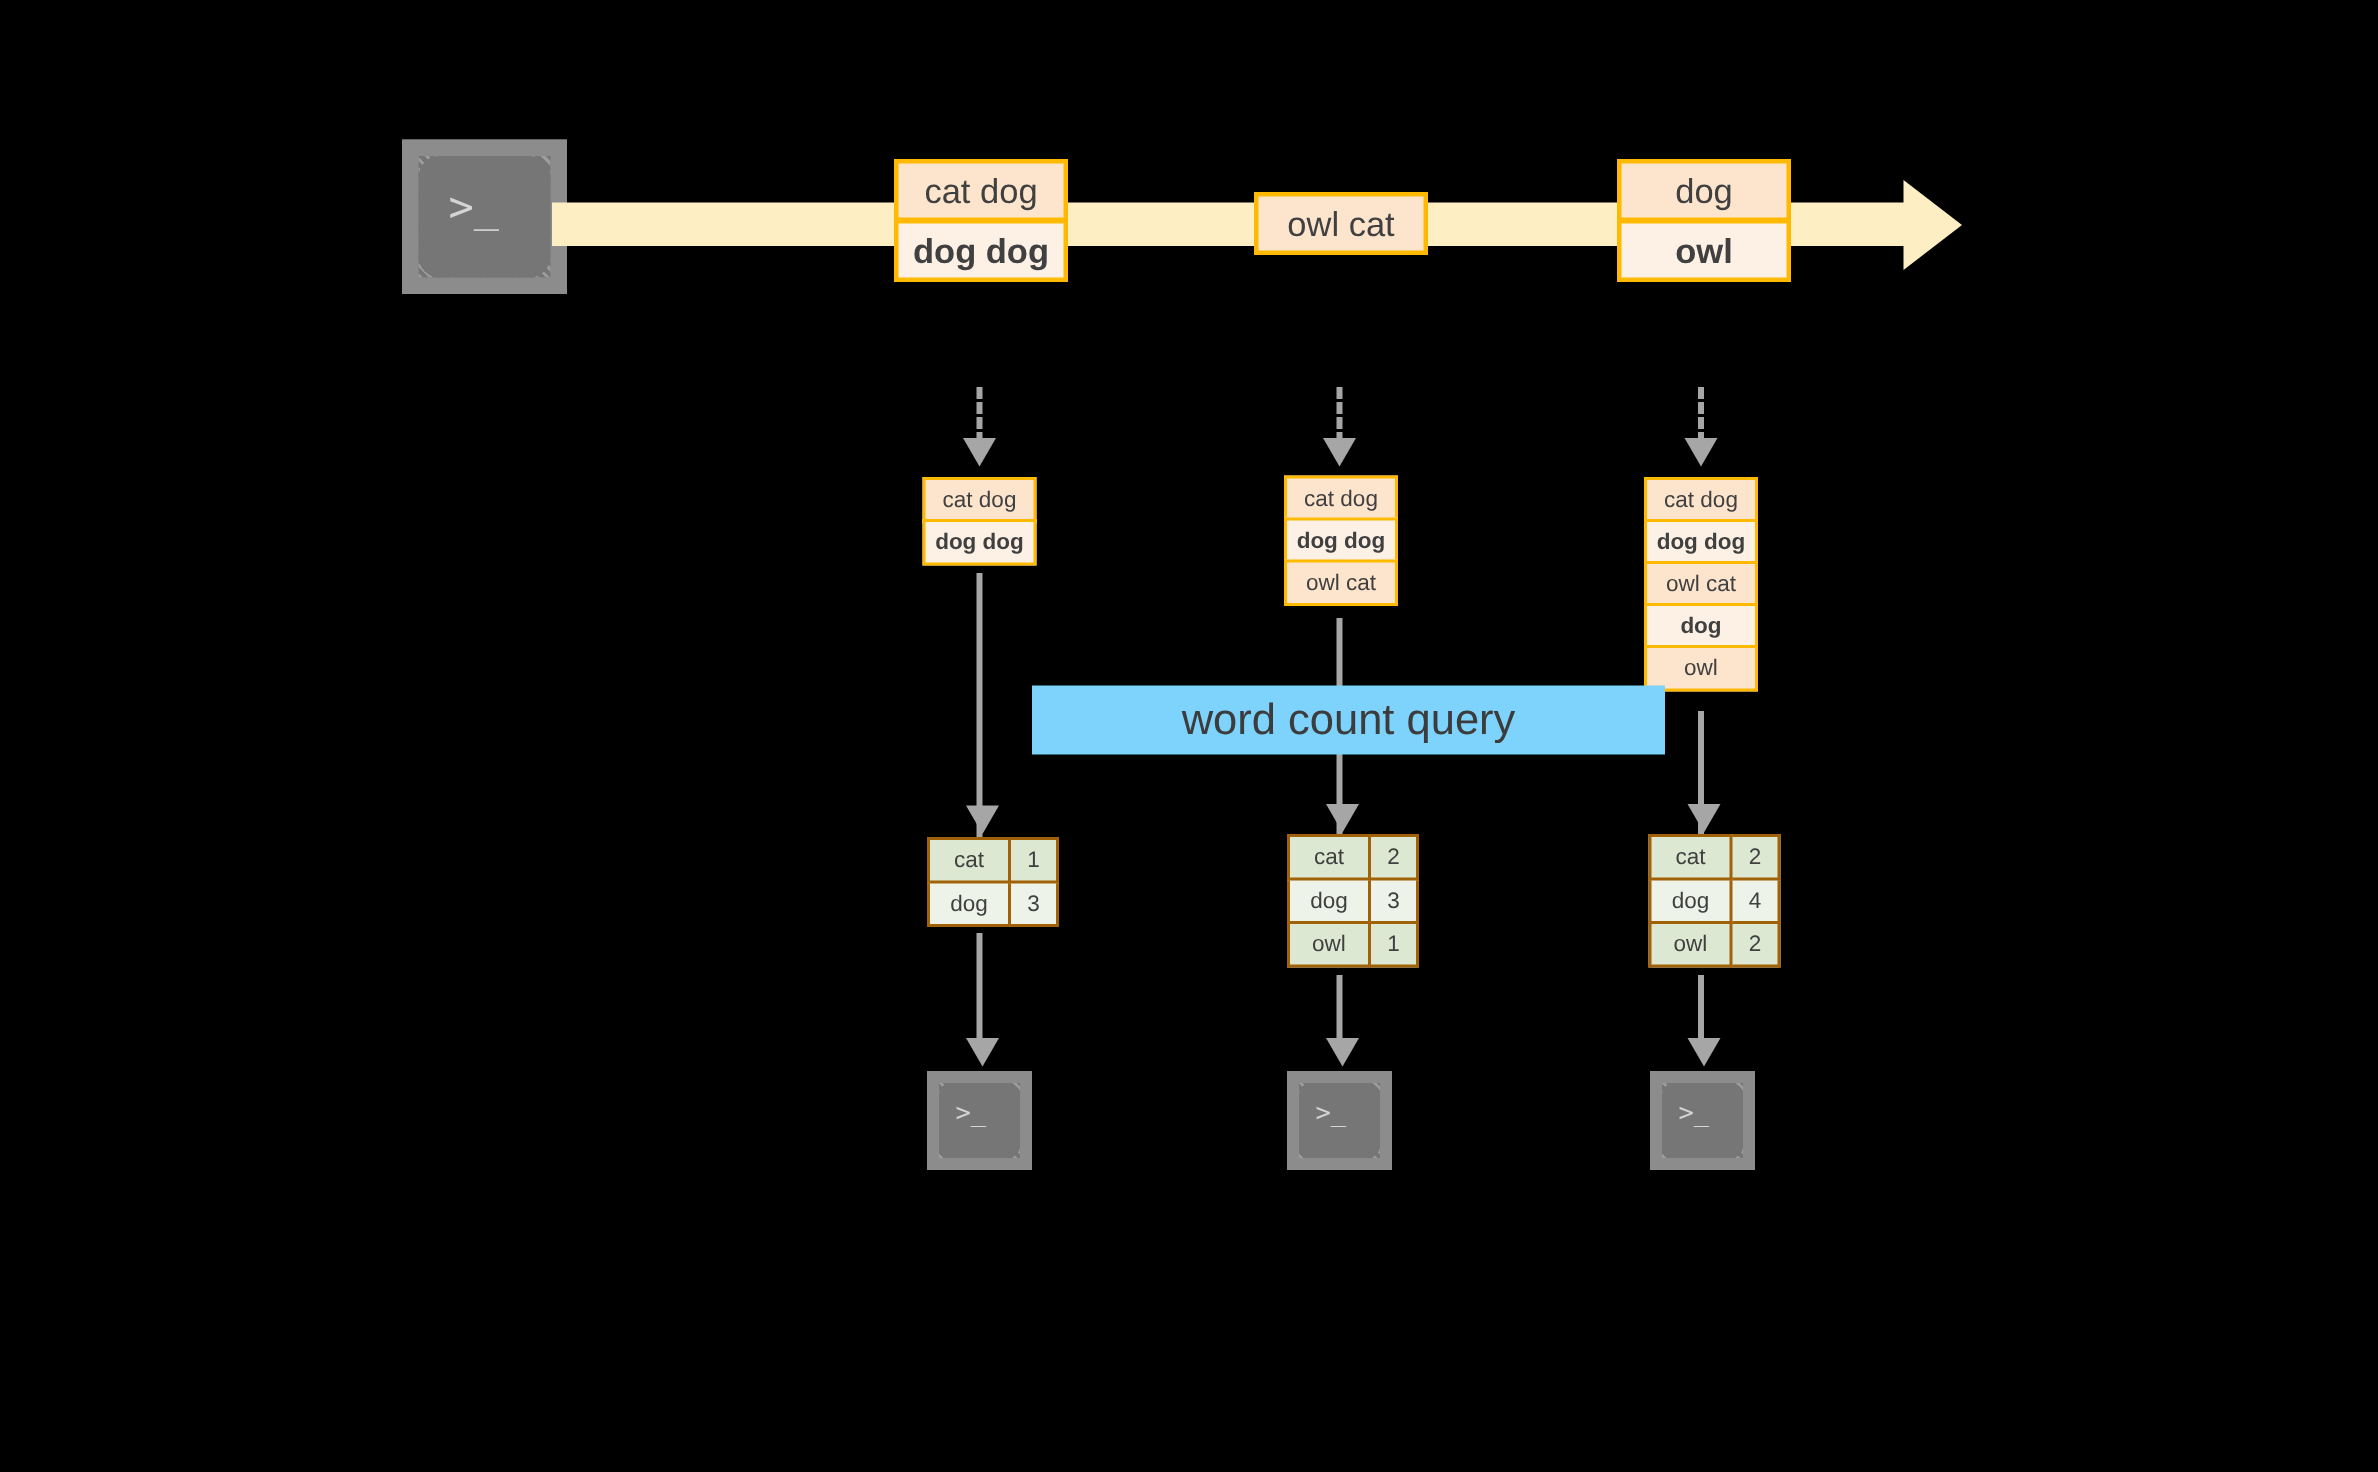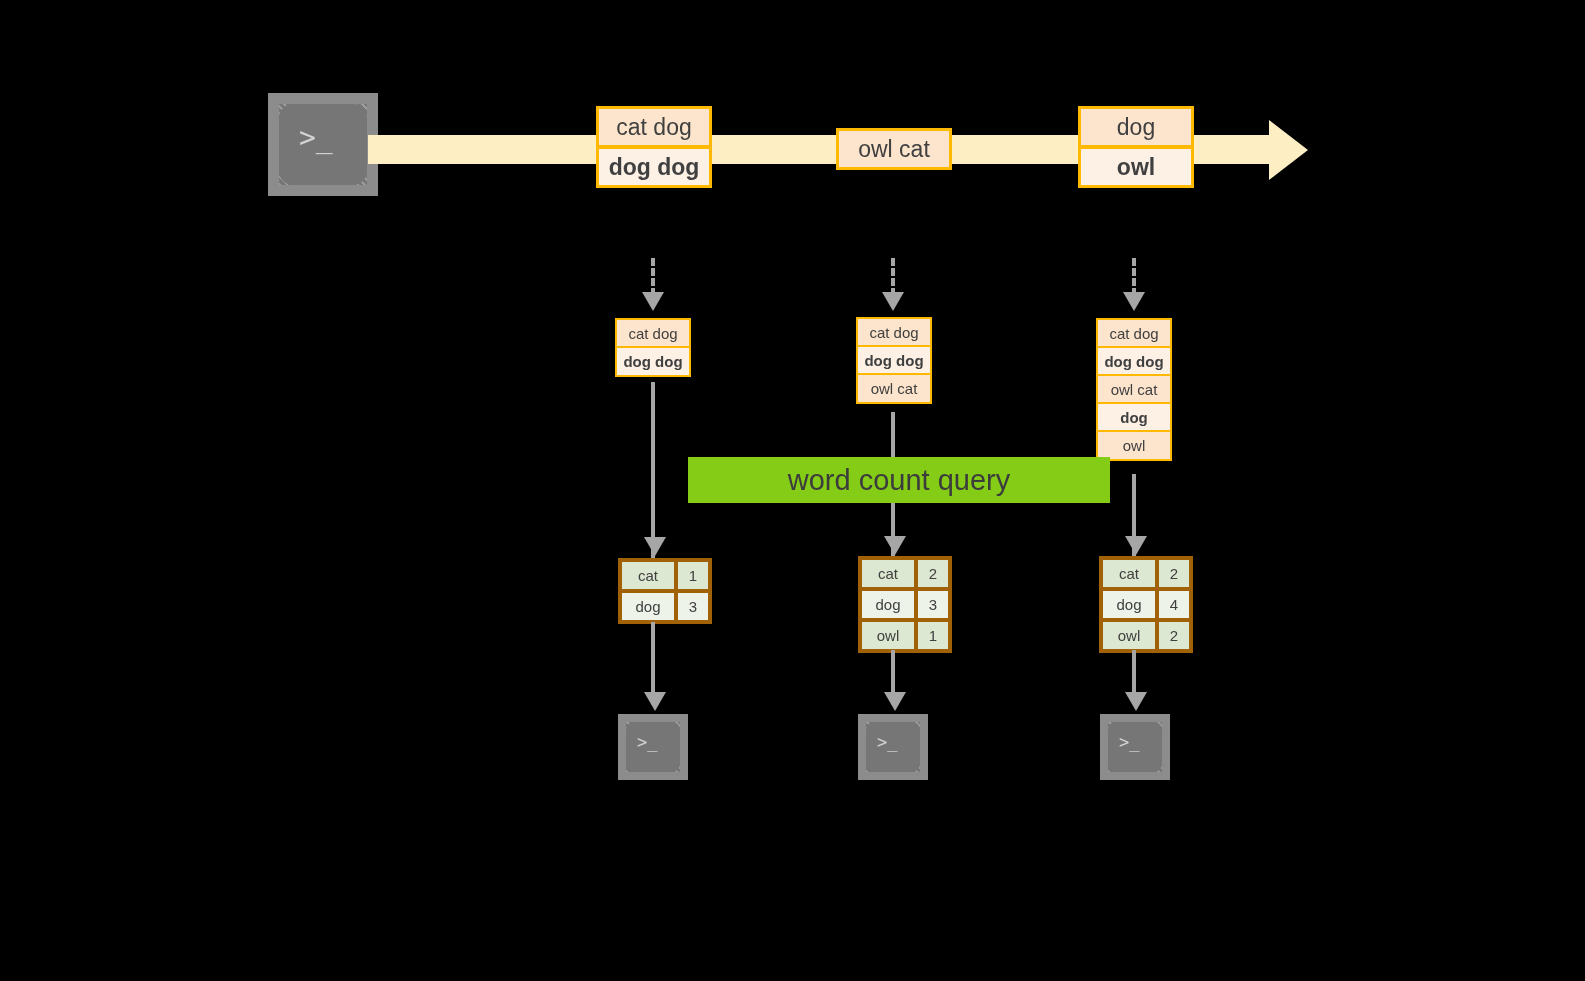--- a/index.html
+++ b/index.html
@@ -111,21 +111,21 @@
   .st3 { left: 1096px; top: 318px; }
 
   
   .gtable {
     position: absolute;
     border-collapse: collapse;
     border: 2px solid #6aa84f;
     background: #ffffff;
   }
   .gtable td {
-    border: 4px solid #a16207;
+    border: 2px solid #a16207;
     color: #404040;
     font-size: 15px;
     height: 27px;
     padding: 0 6px;
     text-align: center;
     background: #dde8d2;
     white-space: nowrap;
   }
   .gtable tr.alt td { background: #eef3ea; }
   .gtable td.kcell { width: 40px; }
@@ -151,21 +151,21 @@
     border-left: 11px solid transparent;
     border-right: 11px solid transparent;
     border-top: 19px solid #a6a6a6;
   }
 
   
   .qlabel {
     position: absolute;
     left: 688px; top: 457px;
     width: 422px; height: 46px;
-    background: #84cc16;
+    background: #7dd3fc;
     color: #3c3c3c;
     display: flex;
     align-items: center;
     justify-content: center;
     font-size: 29px;
     white-space: nowrap;
   }
 </style>
 </head>
 <body>

